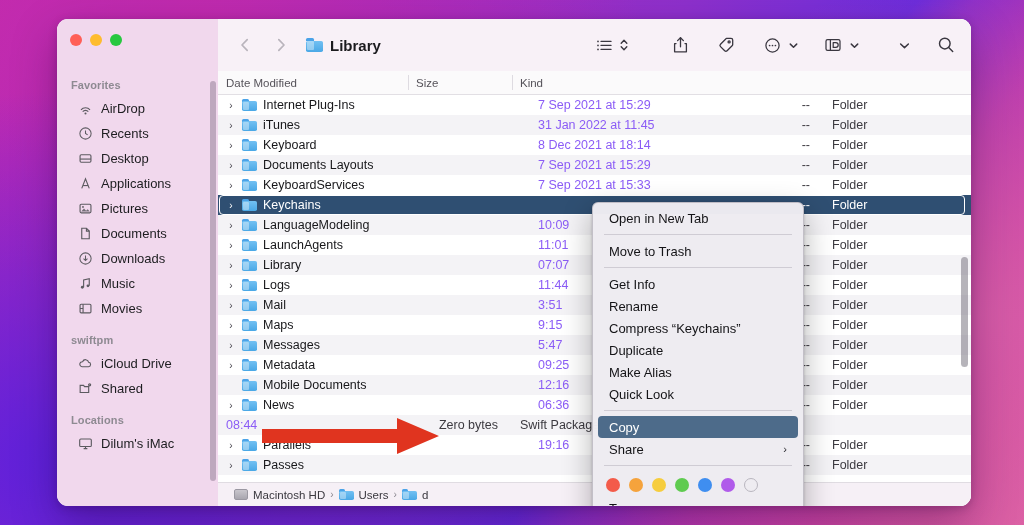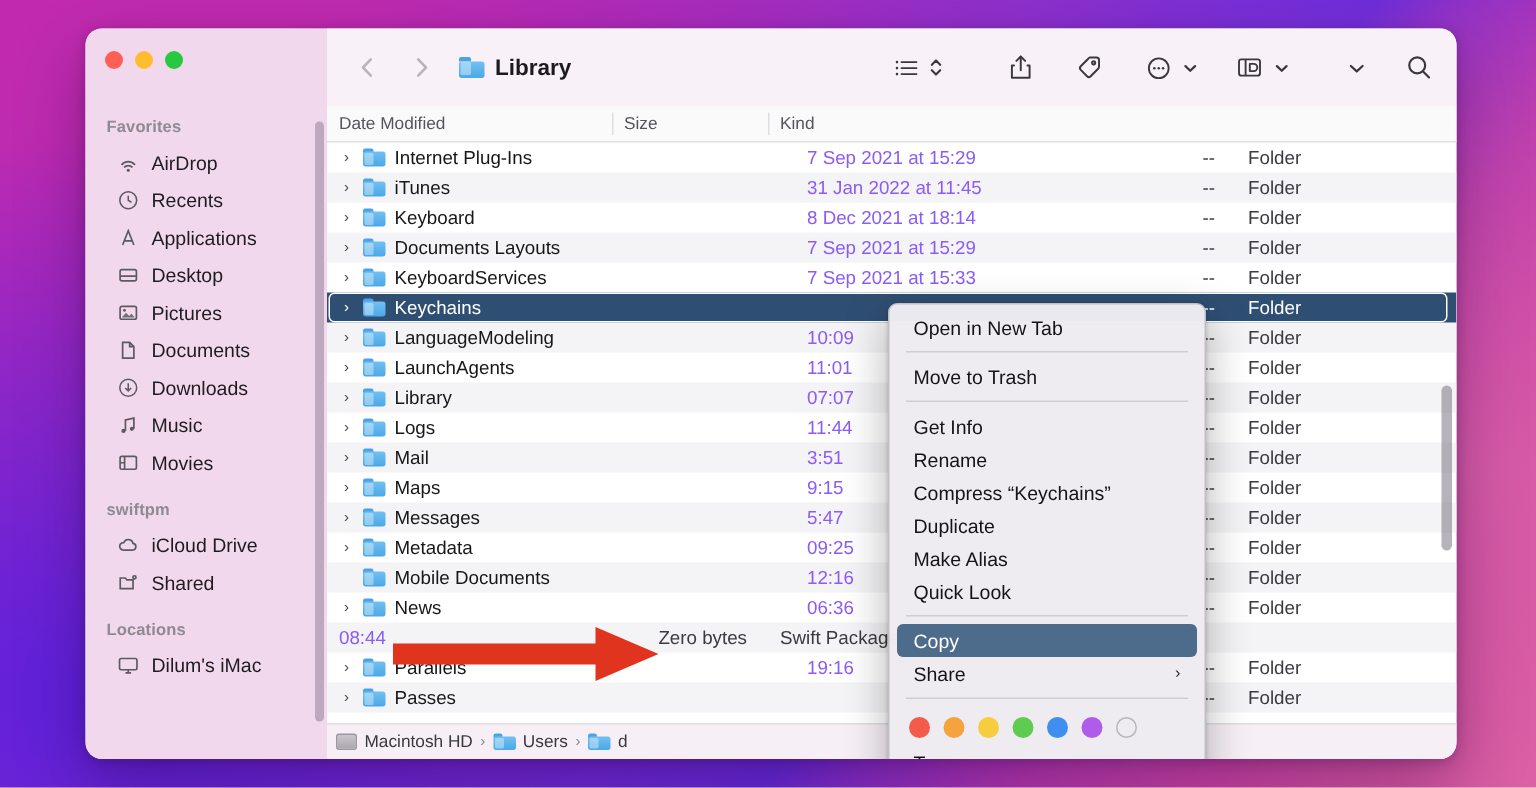--- a/index.html
+++ b/index.html
@@ -184,21 +184,21 @@
     width: 7px; height: 110px; border-radius: 4px;
     background: rgba(110,105,118,.5);
   }
 
   
   .pathbar {
     height: 24px; flex: 0 0 24px;
     background: rgba(246,239,246,.97);
     border-top: 1px solid #e0dce2;
     display: flex; align-items: center; gap: 5px;
-    padding: 0 6px; font-size: 11.5px; color: #3a383f;
+    padding: 0 16px; font-size: 11.5px; color: #3a383f;
   }
   .hd-ico {
     width: 14px; height: 11px; flex: 0 0 14px; border-radius: 2px;
     background: linear-gradient(180deg,#c9c6cd,#a9a6af);
     border: 1px solid #9b98a2;
   }
   .pb-sep { color: #8a8790; font-size: 10px; }
   .pb-item { display: flex; align-items: center; gap: 5px; }
 
   
@@ -269,35 +269,35 @@
           <circle cx="8" cy="8" r="6"></circle>
             <path d="M8 4.8V8l2.3 1.5"></path>
         </svg>
       </span>
       <span>Recents</span>
     </div>
 
     <div class="sb-item">
       <span class="sb-ico">
         <svg viewBox="0 0 16 16" fill="none" stroke="currentColor" stroke-width="1.2">
+          <rect x="2.2" y="4" width="11.6" height="8" rx="1.3"></rect>
+            <path d="M2.2 8.6h11.6"></path>
+        </svg>
+      </span>
+      <span>Desktop</span>
+    </div>
+
+    <div class="sb-item">
+      <span class="sb-ico">
+        <svg viewBox="0 0 16 16" fill="none" stroke="currentColor" stroke-width="1.2">
           <path d="M4 13.2 8 3l4 10.2"></path>
             <path d="M5.3 10.2h5.4"></path>
         </svg>
       </span>
       <span>Applications</span>
-    </div>
-
-    <div class="sb-item">
-      <span class="sb-ico">
-        <svg viewBox="0 0 16 16" fill="none" stroke="currentColor" stroke-width="1.2">
-          <rect x="2.2" y="4" width="11.6" height="8" rx="1.3"></rect>
-            <path d="M2.2 8.6h11.6"></path>
-        </svg>
-      </span>
-      <span>Desktop</span>
     </div>
 
     <div class="sb-item">
       <span class="sb-ico">
         <svg viewBox="0 0 16 16" fill="none" stroke="currentColor" stroke-width="1.2">
           <rect x="2.2" y="3.4" width="11.6" height="9.2" rx="1.3"></rect>
           <path d="M3.4 11.3 6.4 8l2.2 2.3 1.7-1.6 2.3 2.6" fill="currentColor" stroke="none" opacity=".85"></path>
           <circle cx="5.3" cy="6.3" r="1" fill="currentColor" stroke="none"></circle>
         </svg>
       </span>

